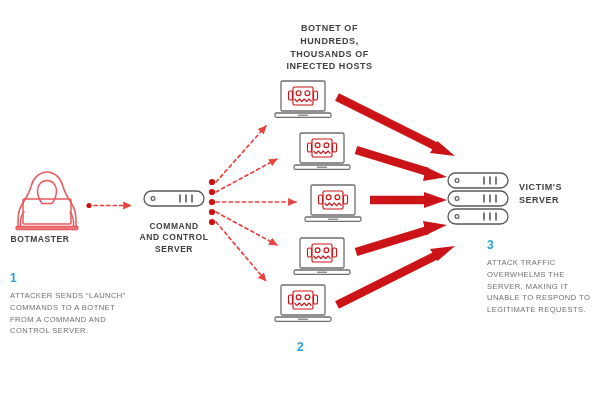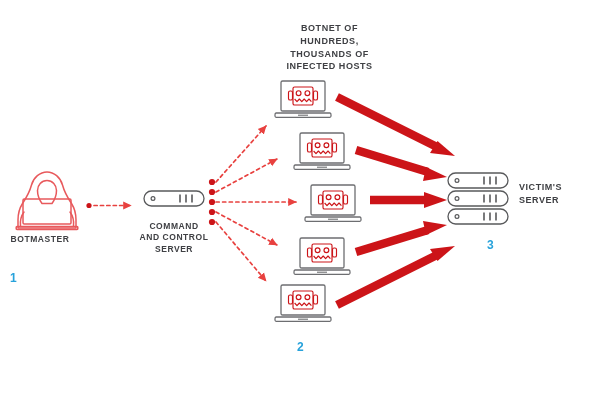--- a/index.html
+++ b/index.html
@@ -281,23 +281,25 @@
 
   <div class="node-label" style="position:absolute; left:129px; top:213px; width:90px; white-space:pre-line;margin-top:8px;">COMMAND
 AND CONTROL
 SERVER</div>
 
   <div class="vlabel" style="left:519px; top:181px; width:78px; white-space:pre-line;">VICTIM'S
 SERVER</div>
 
   <div class="step" style="left:10px; top:272px; width:128px;">
     <div class="step-num">1</div>
+    <div class="step-body">ATTACKER SENDS “LAUNCH” COMMANDS TO A BOTNET FROM A COMMAND AND CONTROL SERVER.</div>
   </div>
 
   <div class="step" style="left:297px; top:341px; width:140px;">
     <div class="step-num">2</div>
   </div>
 
   <div class="step" style="left:487px; top:239px; width:108px;">
     <div class="step-num">3</div>
+    <div class="step-body">ATTACK TRAFFIC OVERWHELMS THE SERVER, MAKING IT UNABLE TO RESPOND TO LEGITIMATE REQUESTS.</div>
   </div>
 
 </div>
 
 </body></html>

